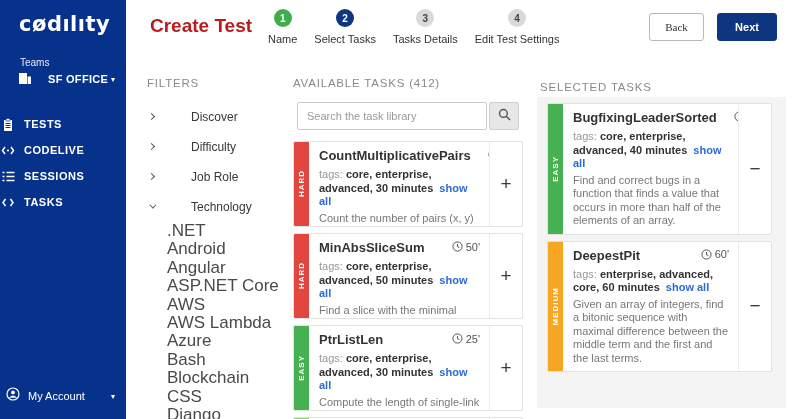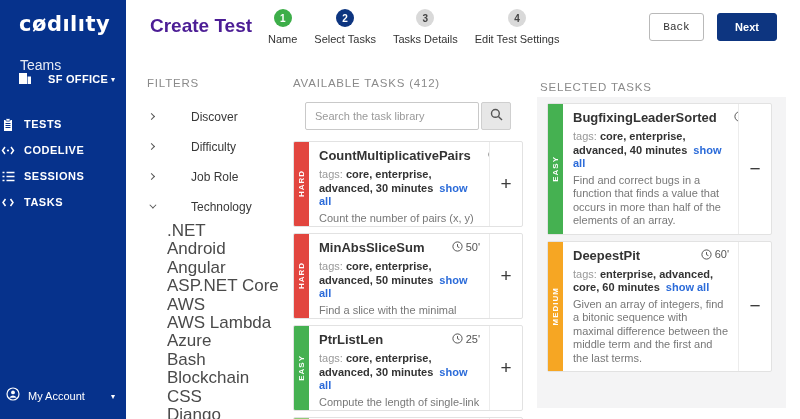--- a/index.html
+++ b/index.html
@@ -5,46 +5,46 @@
   * { margin:0; padding:0; box-sizing:border-box; }
   html,body { width:800px; height:419px; overflow:hidden; background:#fff;
     font-family:"Liberation Sans", sans-serif; }
   body { position:relative; }
 
   
   .sidebar { position:absolute; left:0; top:0; width:126px; height:419px;
     background:#06328c; color:#fff; }
   .logo { position:absolute; left:19px; top:12px; font-family:"DejaVu Sans",sans-serif;
     font-size:21px; font-weight:bold; letter-spacing:.5px; cursor:pointer; }
-  .teams-label { position:absolute; left:20px; top:57px; font-size:14px; opacity:.9; }
+  .teams-label { position:absolute; left:20px; top:57px; font-size:10px; opacity:.9; }
   .team-row { position:absolute; left:0; top:68px; width:126px; height:22px;
     display:flex; align-items:center; padding-left:18px; cursor:pointer; }
   .team-row .txt { font-size:11px; font-weight:bold; letter-spacing:.3px; margin-left:16px; }
   .caret { position:absolute; right:11px; font-size:8px; }
   .nav { position:absolute; left:0; top:111px; width:126px; }
   .nav-item { display:flex; align-items:center; height:26px; cursor:pointer; }
   .nav-item .ic { width:16px; display:flex; justify-content:center; }
   .nav-item .txt { font-size:11px; font-weight:bold; letter-spacing:.5px; margin-left:8px; }
   .account-row { position:absolute; left:0; bottom:12px; width:126px; height:22px;
     display:flex; align-items:center; padding-left:6px; cursor:pointer; }
   .account-row .txt { font-size:11px; margin-left:8px; }
 
   
   .page-title { position:absolute; left:150px; top:15px; font-size:19px;
-    font-weight:bold; color:#4c1d95; }
+    font-weight:bold; color:#b91c1c; }
   .stepper { position:absolute; left:268px; top:9px; display:flex; gap:17px; }
   .step { display:flex; flex-direction:column; align-items:center; cursor:pointer; }
   .dot { width:18px; height:18px; border-radius:50%; background:#d9d9d9; color:#444;
     font-size:10px; font-weight:bold; display:flex; align-items:center; justify-content:center; }
   .dot.done { background:#3dae49; color:#fff; }
   .dot.active { background:#0d3580; color:#fff; }
   .slabel { margin-top:6px; font-size:11px; color:#333; white-space:nowrap; }
   .btn-back { position:absolute; left:649px; top:13px; width:55px; height:28px;
     background:#fff; border:1px solid #b9b9b9; border-radius:3px; font-size:11px;
-    color:#333; font-family:Liberation Mono, monospace; cursor:pointer; }
+    color:#333; font-family:Liberation Serif, serif; cursor:pointer; }
   .btn-next { position:absolute; left:717px; top:13px; width:60px; height:28px;
     background:#0d3580; border:1px solid #0d3580; border-radius:3px; font-size:11px;
     color:#fff; font-weight:bold; font-family:inherit; cursor:pointer; }
 
   
   .col-title { font-size:11.5px; color:#8a8a8a; letter-spacing:.8px; }
 
   
   .filters { position:absolute; left:147px; top:77px; width:138px; }
   .fgroup { display:flex; align-items:center; margin-top:17px; cursor:pointer; height:13px; }
@@ -53,21 +53,21 @@
     border-width:0 1.4px 1.4px 0; margin:0 11px 0 2px; }
   .chev.collapsed { transform:rotate(-45deg); }
   .chev.expanded { transform:rotate(45deg) translateY(-2px); }
   .glabel { font-size:12px; font-weight:normal; color:#383838;margin-left:26px; }
   .tech-list { margin:9px 0 0 20px; }
   .titem { font-size:17px; color:#4a4a4a; line-height:18.4px; cursor:pointer;
     white-space:nowrap; }
 
   
   .available { position:absolute; left:293px; top:77px; width:230px; }
-  .search-row { display:flex; margin:13px 12px 11px; }
+  .search-row { display:flex; margin:13px 4px 11px; }
   .search-input { flex:1; height:28px; border:1px solid #c9c9c9; border-radius:2px;
     padding:0 9px; font-size:11px; color:#333; font-family:inherit; outline:none; }
   .search-input::placeholder { color:#9a9a9a; }
   .search-btn { width:30px; height:28px; margin-left:2px; background:#e7e7e7;
     border:1px solid #cfcfcf; border-radius:2px; display:flex; align-items:center;
     justify-content:center; cursor:pointer; }
 
   .card { display:flex; align-items:stretch; background:#fff;
     border:1px solid #e2e2e2; border-radius:2px; margin-bottom:6px; }
   .available .card { height:86px; overflow:hidden; }

